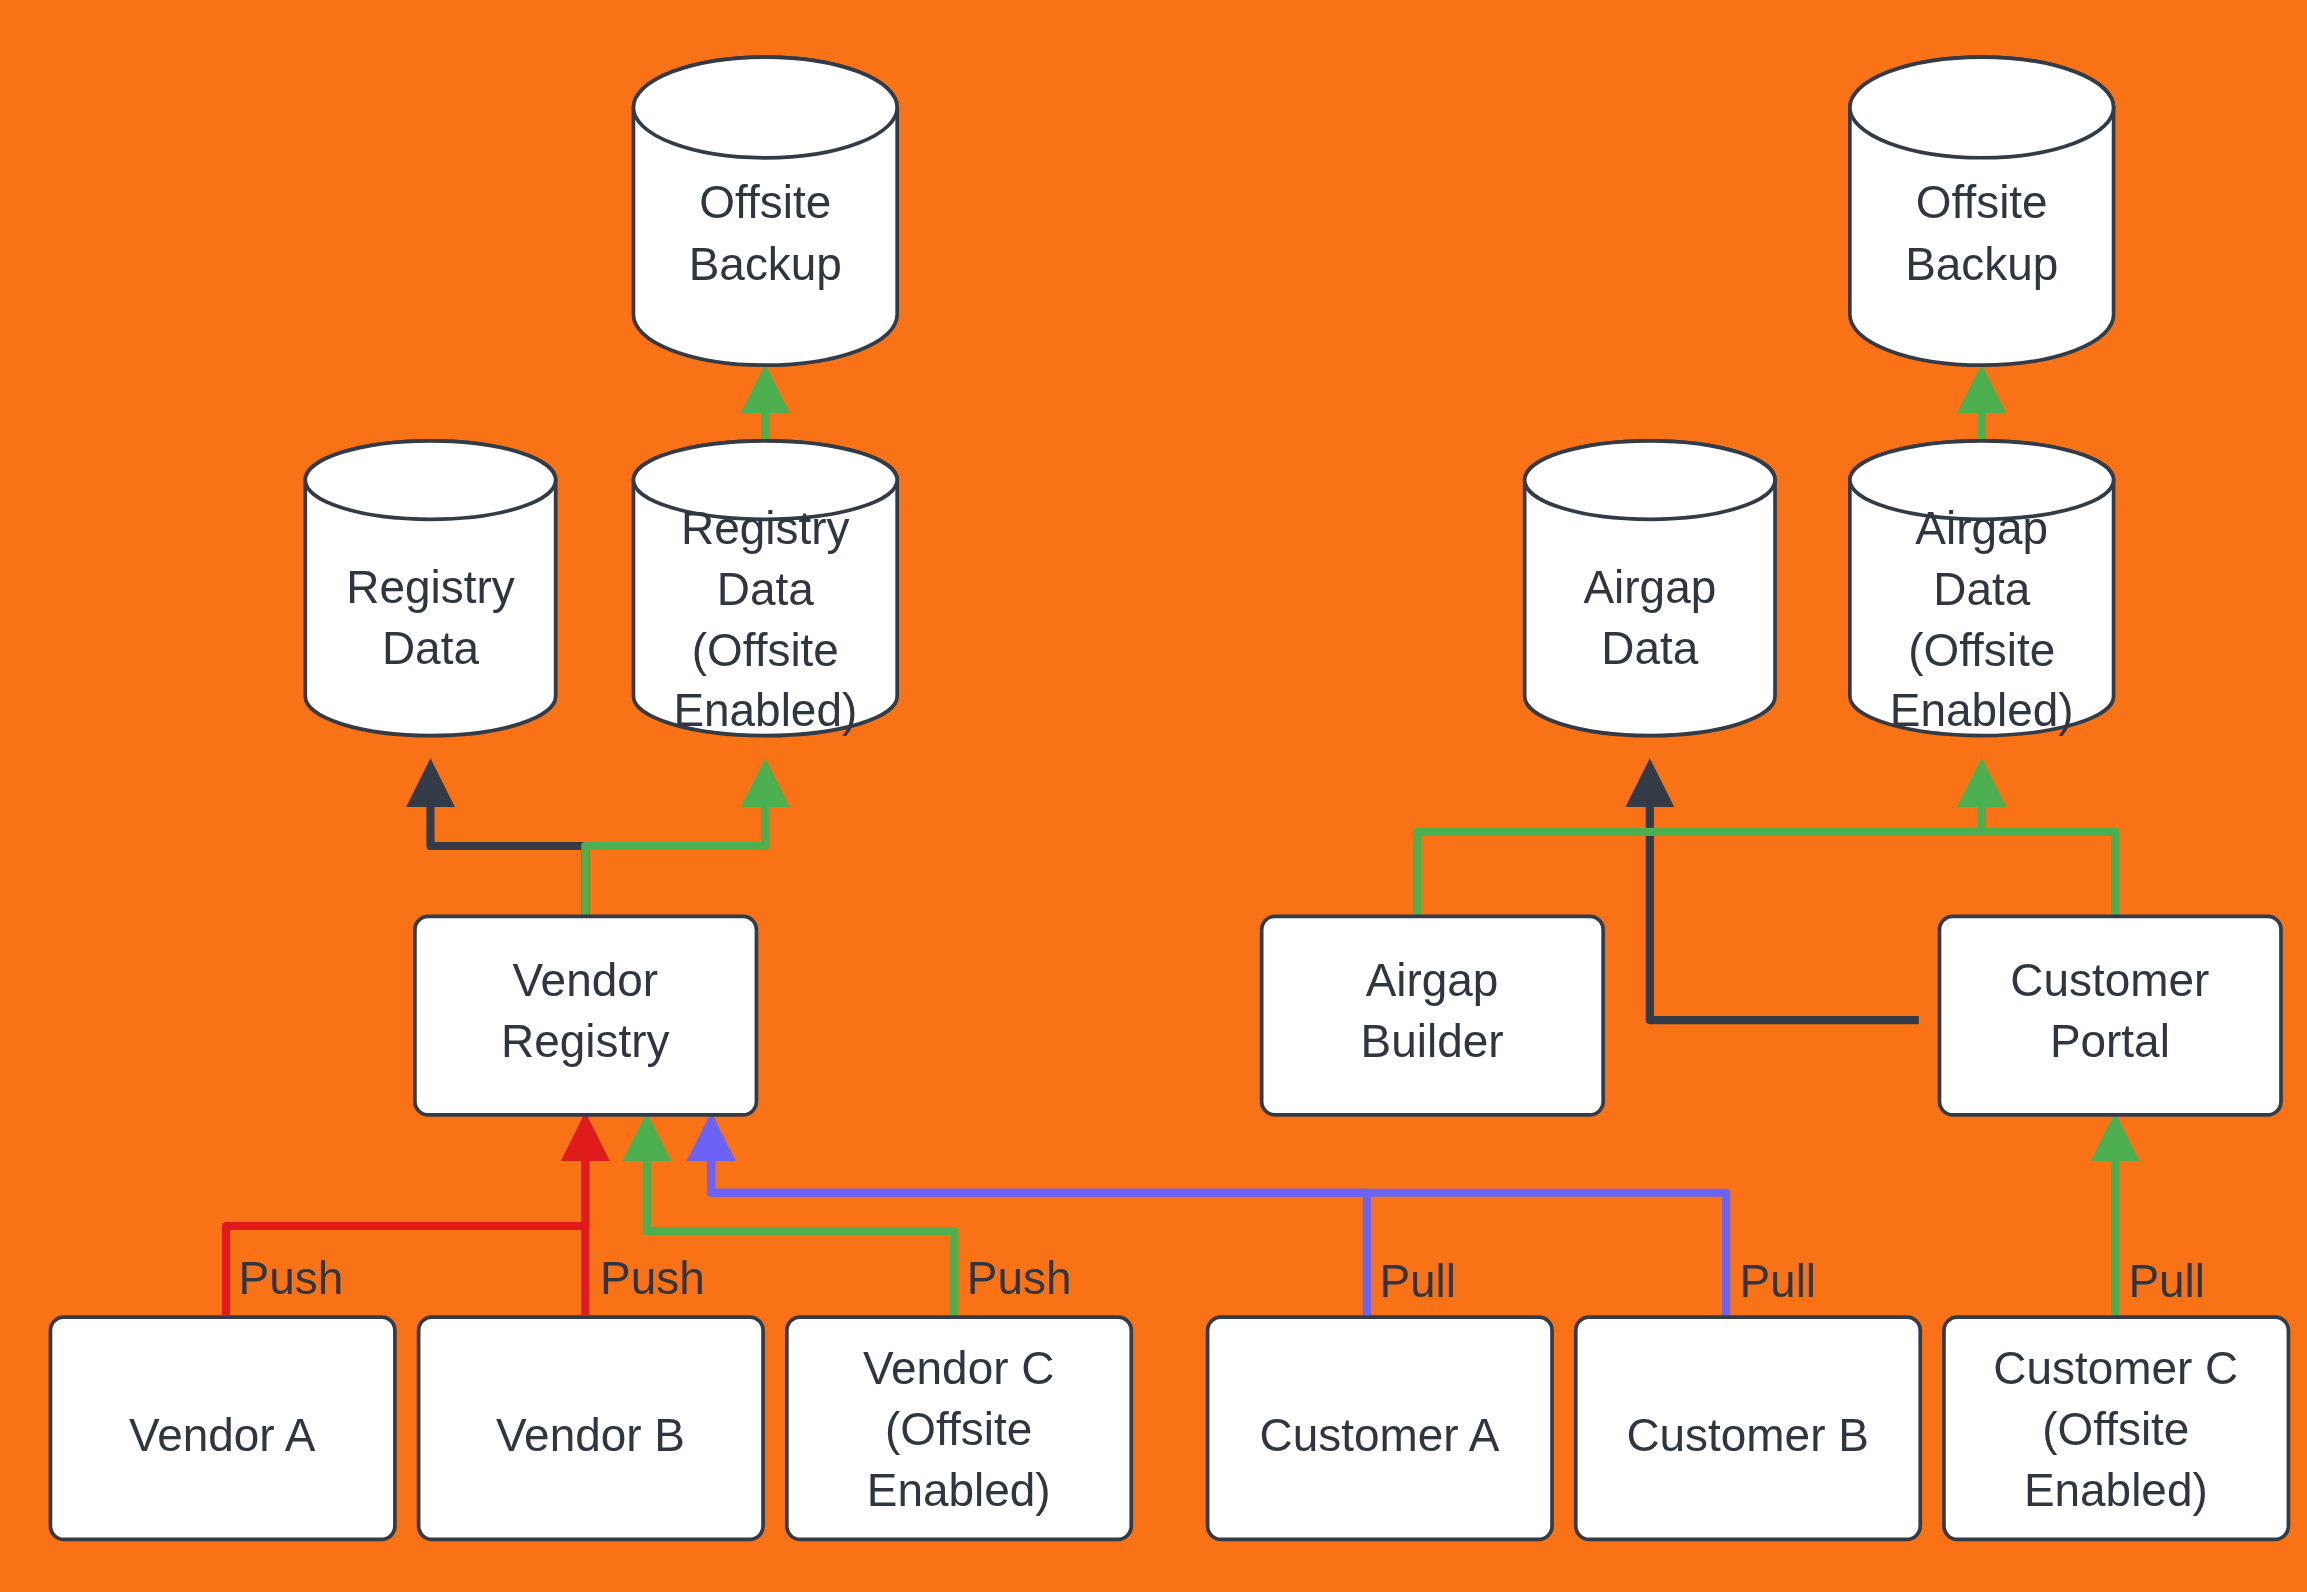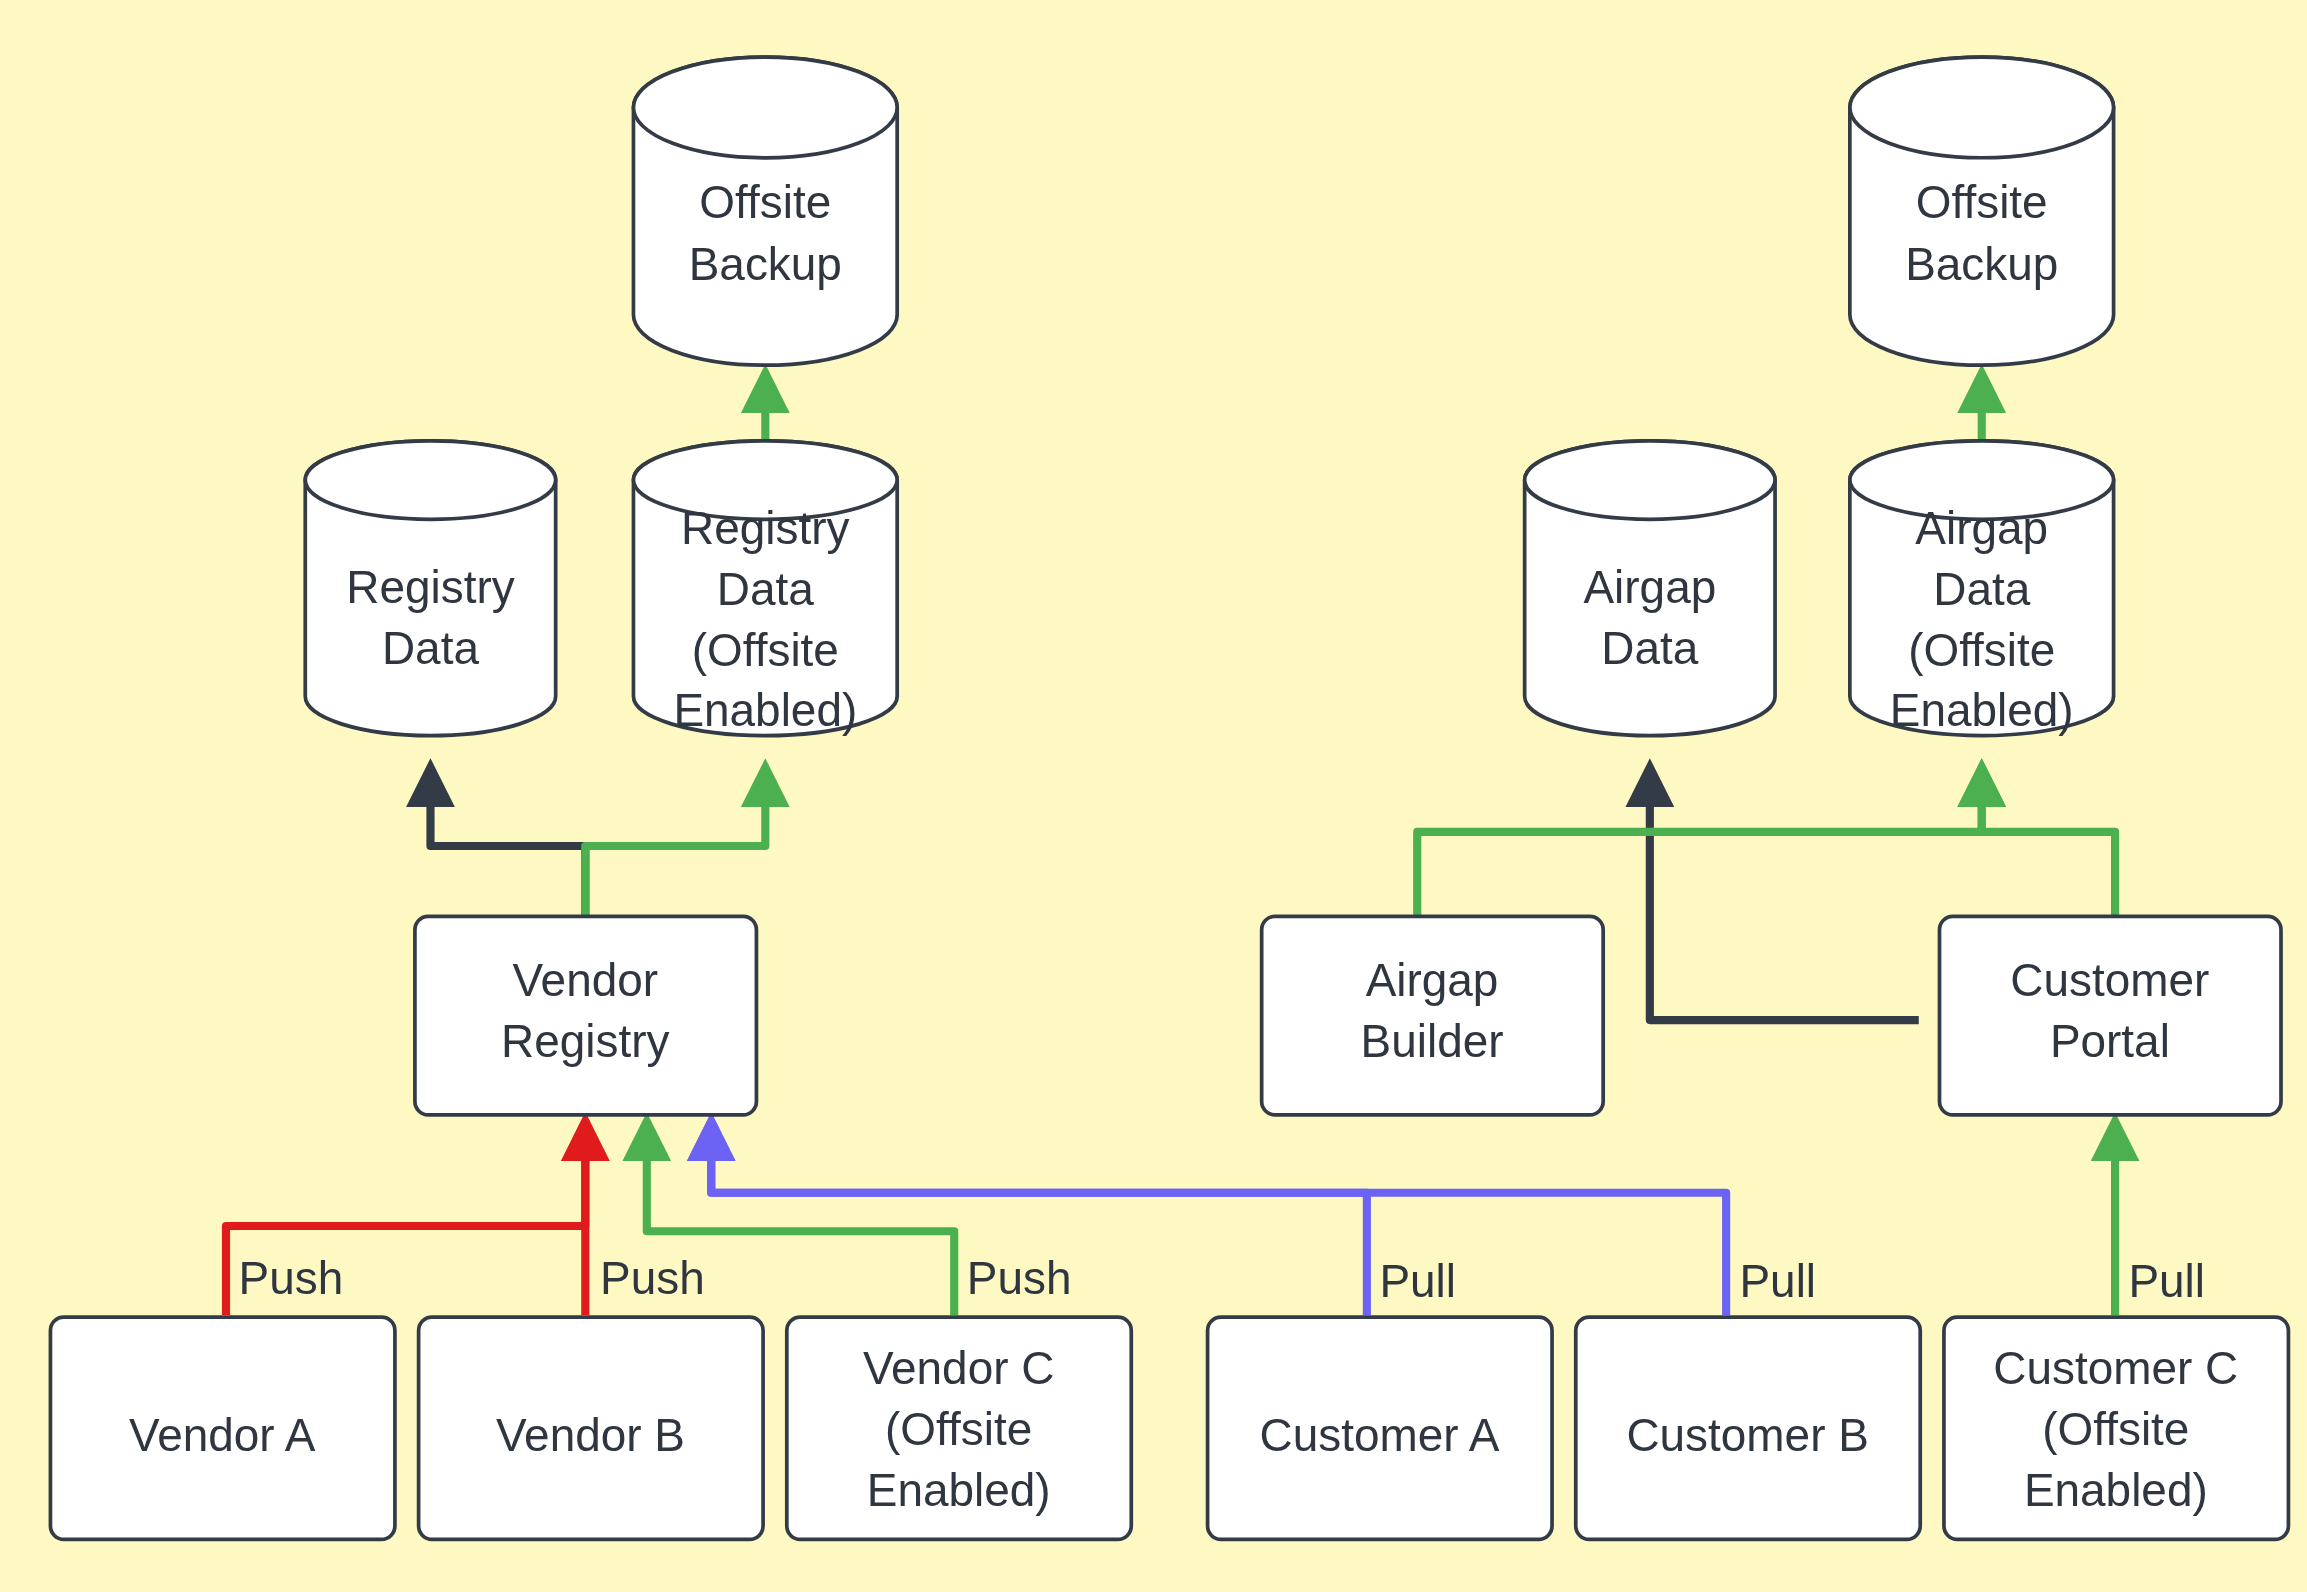--- a/index.html
+++ b/index.html
@@ -7,21 +7,21 @@
     padding: 0;
     background: #ffffff;
   }
   body {
     font-family: "Liberation Sans", sans-serif;
   }
   #diagram-root {
     position: relative;
     width: 2307px;
     height: 1592px;
-    background: #fef9c3;
+    background: #f97316;
     overflow: hidden;
   }
   svg.canvas {
     position: absolute;
     top: 0;
     left: 0;
     width: 2307px;
     height: 1592px;
   }
   .node-shape {

